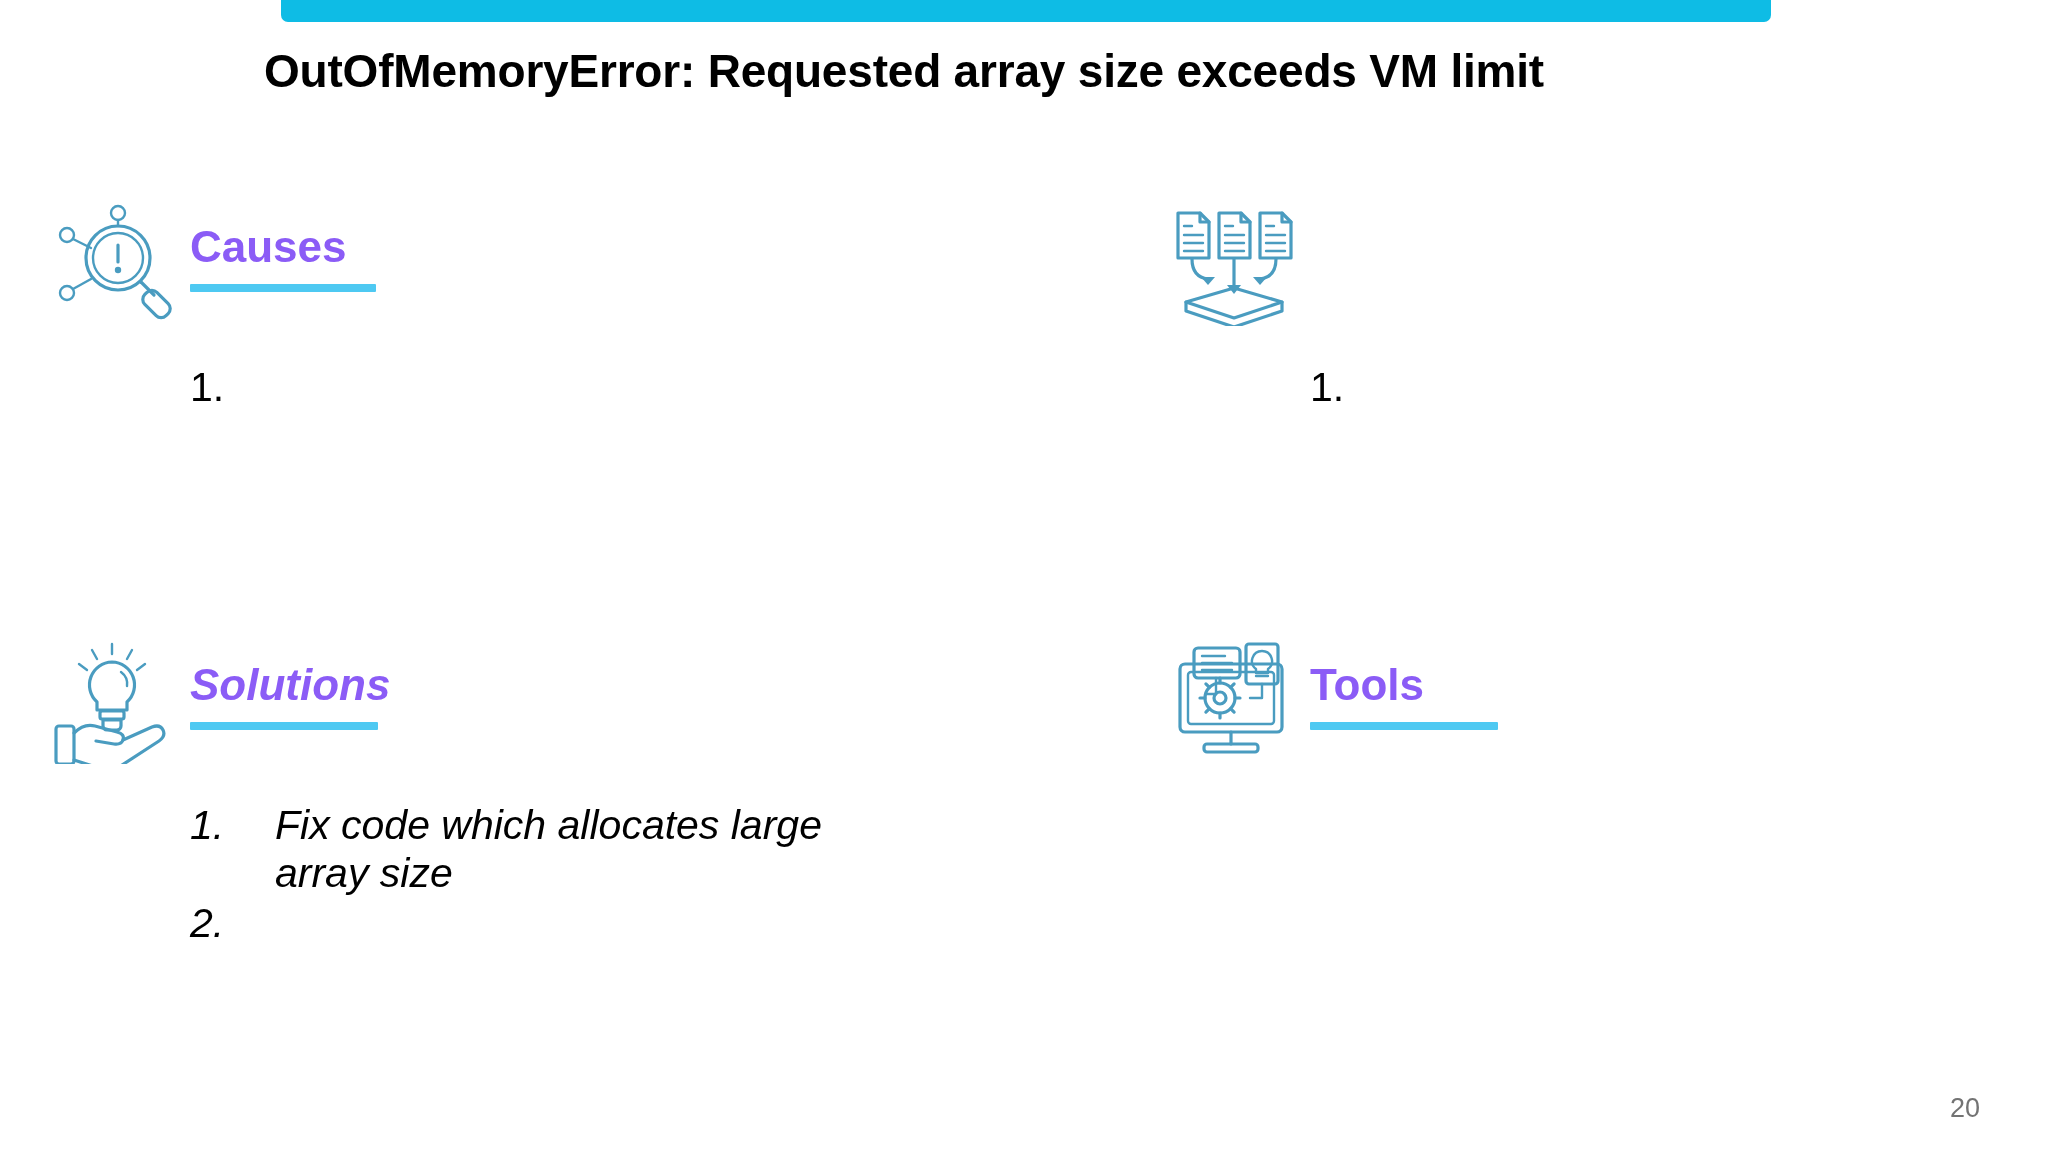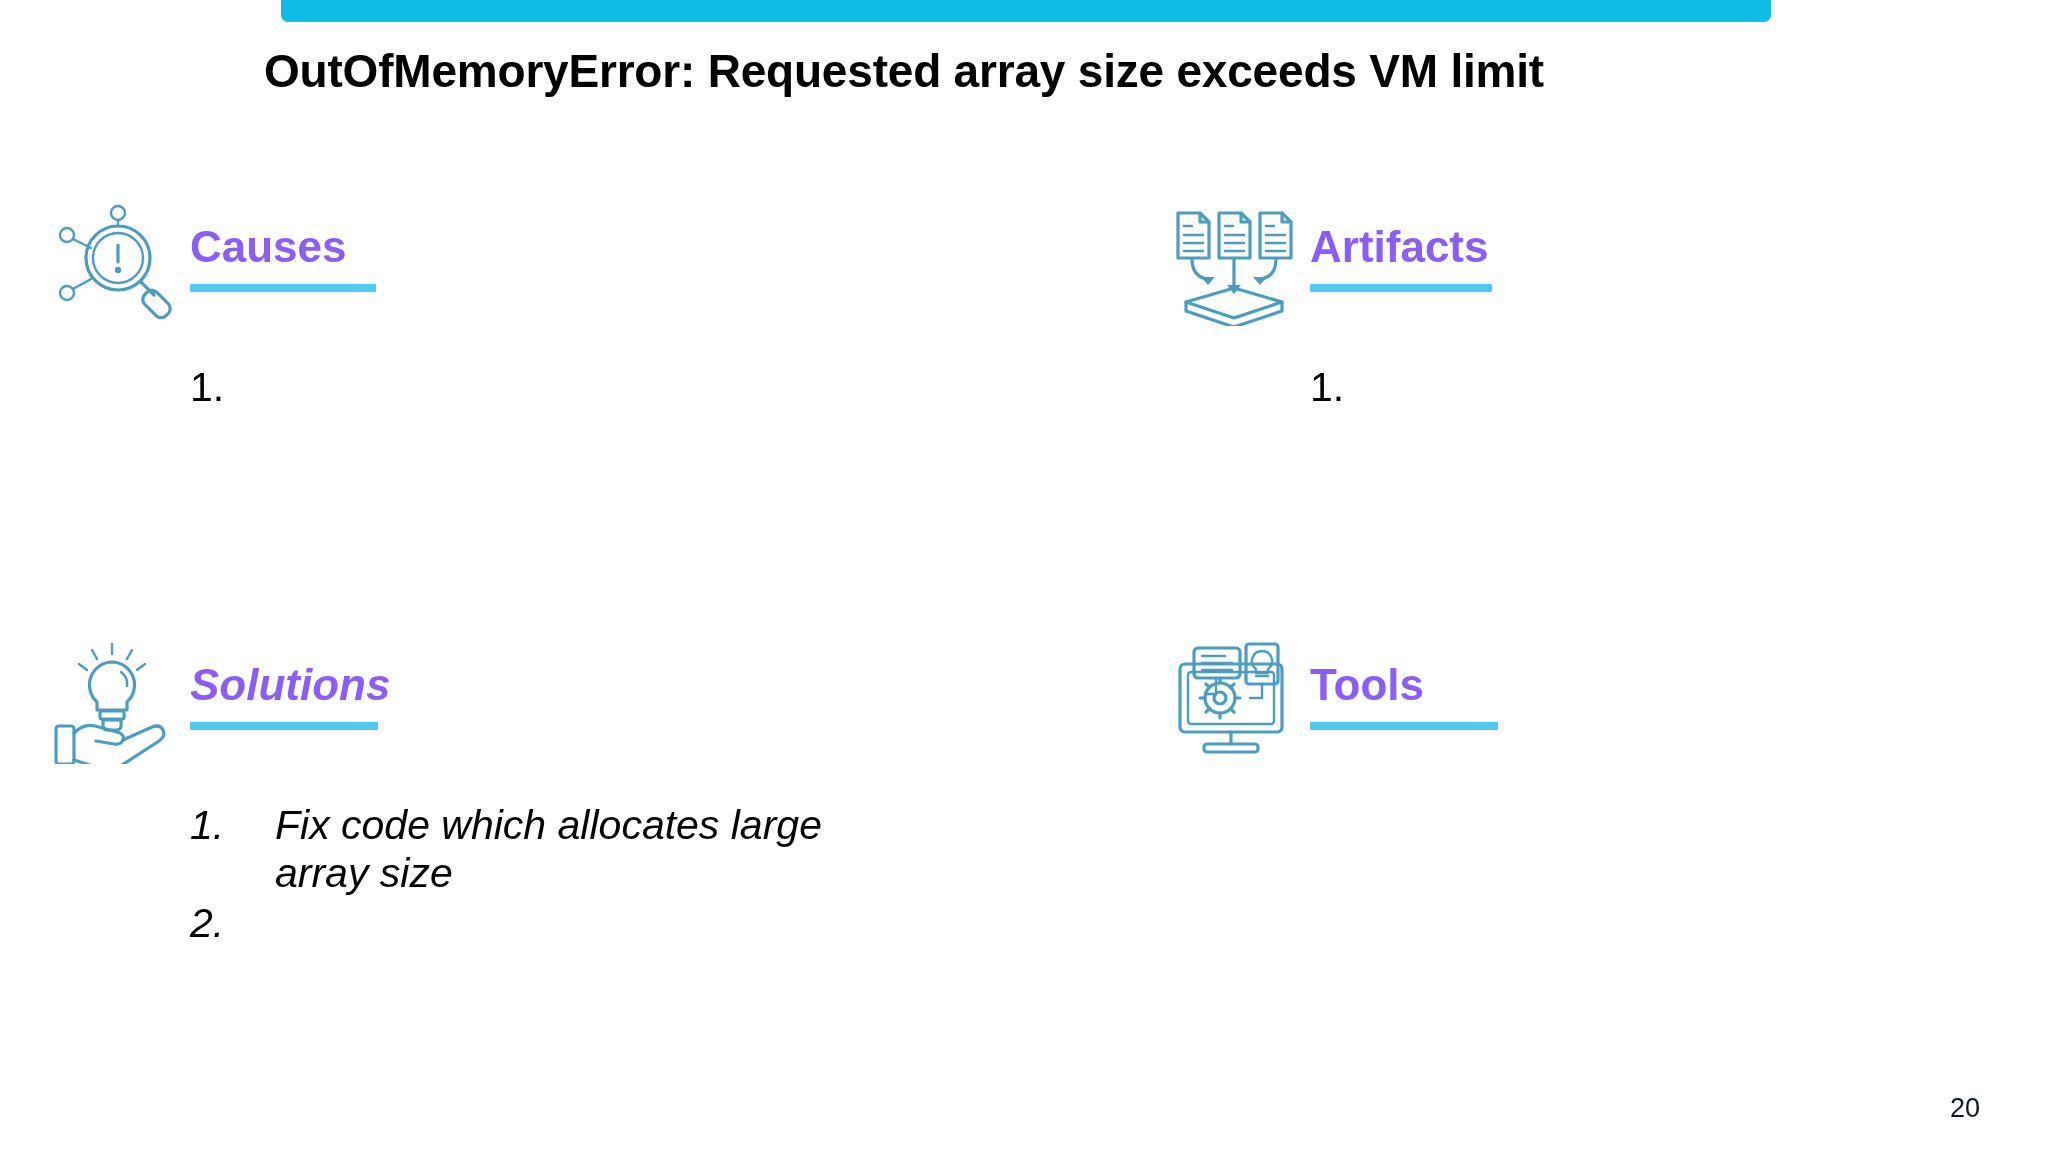--- a/index.html
+++ b/index.html
@@ -112,21 +112,21 @@
   #list-artifacts { margin-left: 150px; margin-top: 18px; width: 760px; }
   #list-solutions { margin-left: 150px; margin-top: 18px; width: 660px; }
   #list-tools     { margin-left: 150px; margin-top: 18px; width: 700px; }
 
   
   #page-number {
     position: absolute;
     right: 68px;
     bottom: 28px;
     font-size: 27px;
-    color: #0f172a;
+    color: #737373;
   }
 
   .ico-stroke {
     fill: none;
     stroke: #4A9CC0;
     stroke-width: 3.2;
     stroke-linecap: round;
     stroke-linejoin: round;
   }
   .ico-stroke-thin {
@@ -204,24 +204,20 @@
         <path class="ico-stroke" d="M22 63 q0 18 16 20"></path>
         <path class="ico-fill" d="M38 89 l-7 -8 h14 z"></path>
         <path class="ico-stroke" d="M106 63 q0 18 -16 20"></path>
         <path class="ico-fill" d="M90 89 l-7 -8 h14 z"></path>
         <line class="ico-stroke" x1="64" y1="63" x2="64" y2="89"></line>
         <path class="ico-fill" d="M64 98 l-7 -9 h14 z"></path>
         <path class="ico-stroke" d="M64 92 L112 106 L64 122 L16 106 Z"></path>
         <path class="ico-stroke" d="M16 106 v9 l48 16 l48 -16 v-9"></path>
       </svg>
     </span>
-    <div class="quad-title-wrap">
-      <div class="quad-title">Artifacts</div>
-      <div class="quad-rule" id="rule-artifacts"></div>
-    </div>
   </div>
   <ol class="quad-list" id="list-artifacts">
     <li>
       <span class="num">1.</span>
     </li>
   </ol>
 </div>
 
 <div class="quadrant" id="quad-solutions">
   <div class="quad-head">

